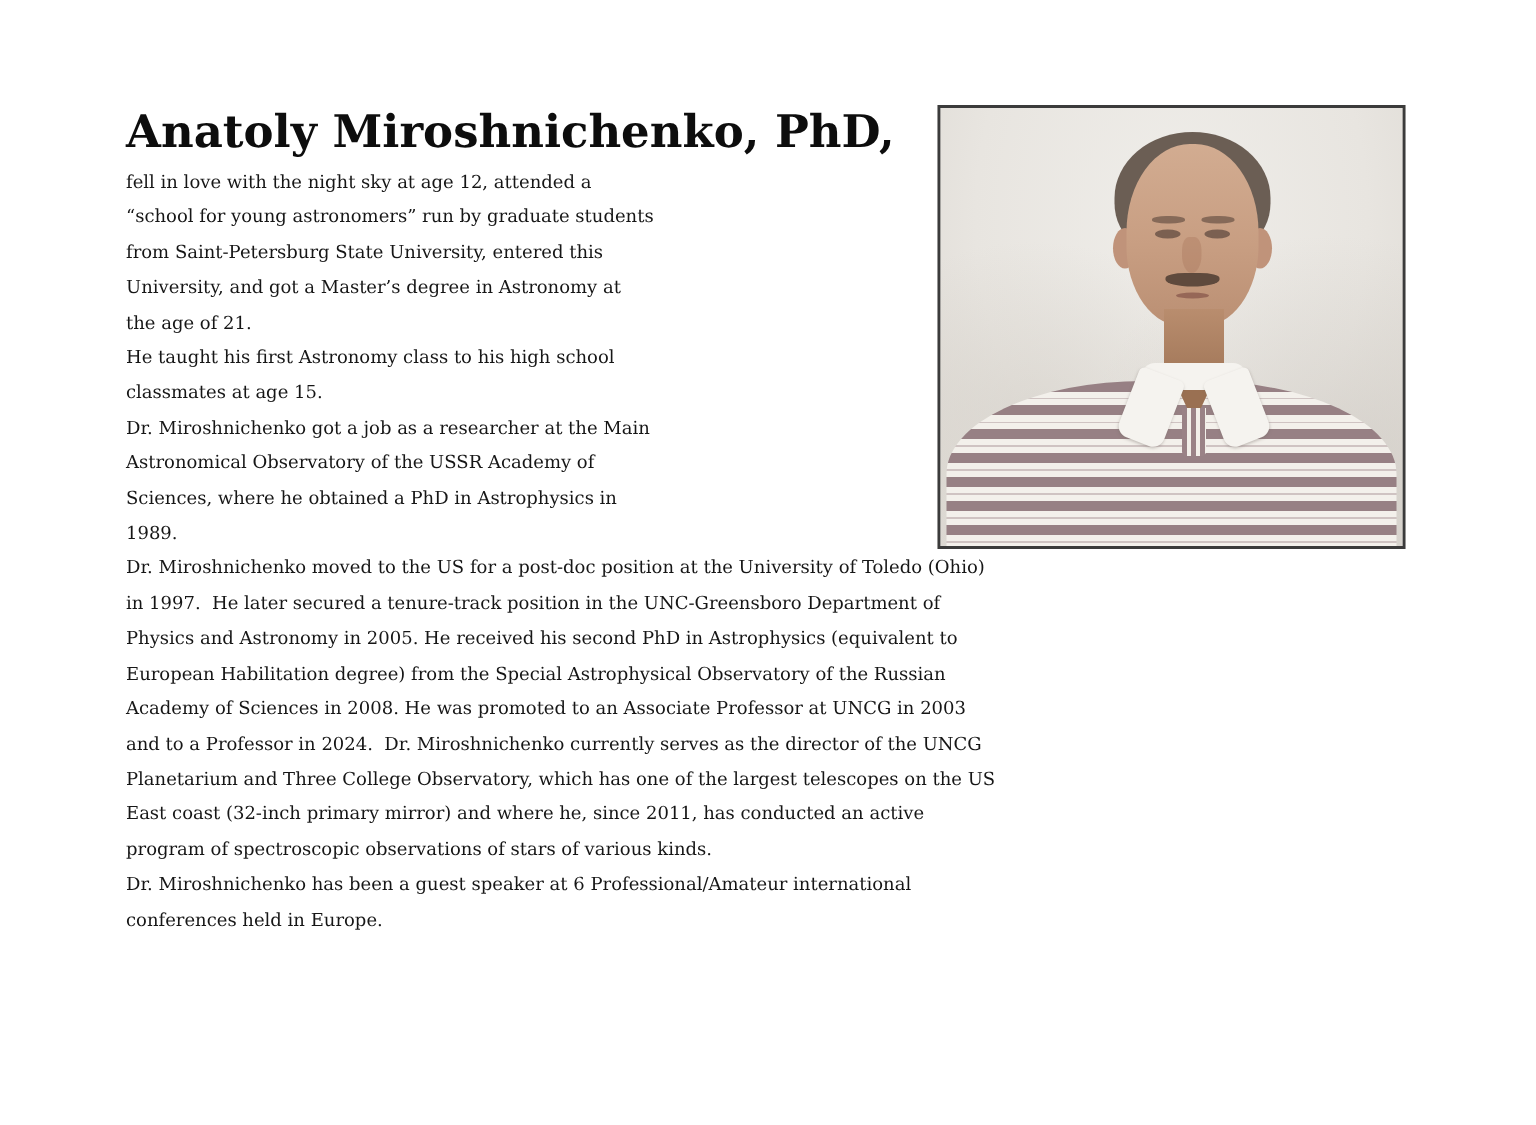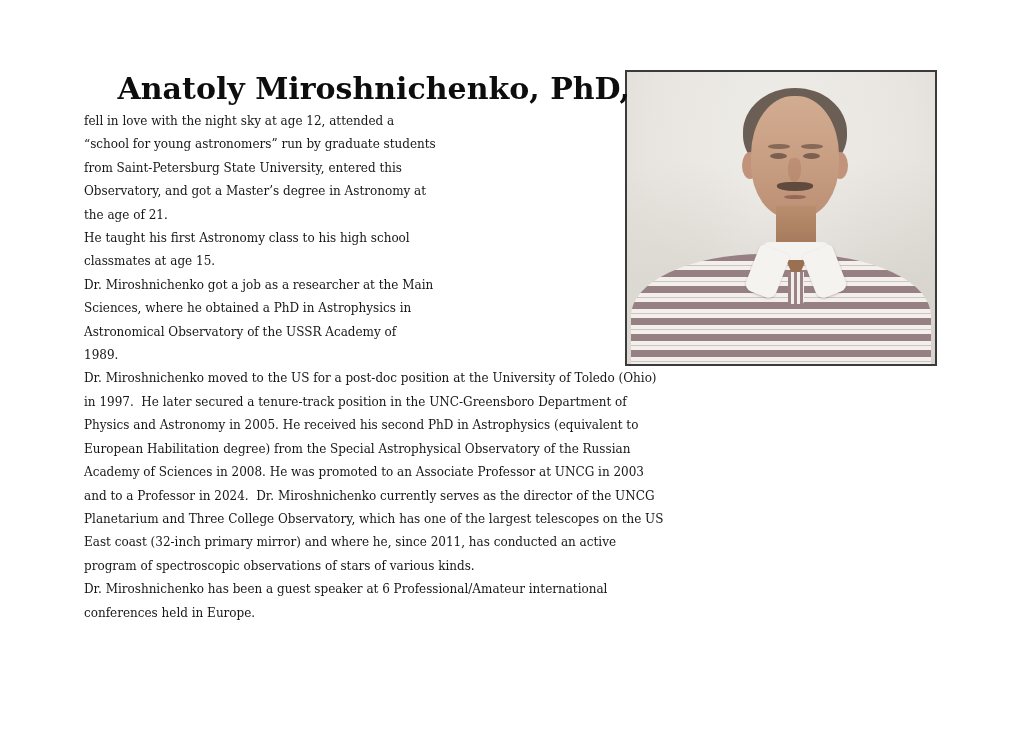--- a/index.html
+++ b/index.html
@@ -4,21 +4,21 @@
 <style>
   html, body { margin:0; padding:0; background:#ffffff; }
   .page {
     position:relative; width:1024px; height:750px;
     background:#ffffff; overflow:hidden;
     font-family:"DejaVu Serif", serif; color:#161616;
   }
   .content { position:absolute; left:84px; top:70px; }
   .heading {
     margin:0 0 2px 0; font-size:30px; font-weight:bold;
-    line-height:38px; white-space:pre; color:#0d0d0d;text-align:center;
+    line-height:38px; white-space:pre; color:#0d0d0d;
   }
   .text-line { font-size:12px; line-height:23.4px; white-space:pre; }
 
   
   .photo-frame {
     position:absolute; left:625px; top:70px; width:312px; height:296px;
     border:2px solid #3b3b3b; box-sizing:border-box; overflow:hidden;
     background:#e9e6e1;
   }
   .photo-frame * { position:absolute; }
@@ -99,27 +99,27 @@
     <div class="collar-flap left"></div>
     <div class="collar-flap right"></div>
   </div>
 
   <div class="content">
     <h1 class="heading">Anatoly Miroshnichenko, PhD,</h1>
     <div class="intro-text">
         <div class="text-line">fell in love with the night sky at age 12, attended a</div>
         <div class="text-line">“school for young astronomers” run by graduate students</div>
         <div class="text-line">from Saint-Petersburg State University, entered this</div>
-        <div class="text-line">Observatory, and got a Master’s degree in Astronomy at</div>
+        <div class="text-line">University, and got a Master’s degree in Astronomy at</div>
         <div class="text-line">the age of 21.</div>
         <div class="text-line">He taught his first Astronomy class to his high school</div>
         <div class="text-line">classmates at age 15.</div>
         <div class="text-line">Dr. Miroshnichenko got a job as a researcher at the Main</div>
+        <div class="text-line">Astronomical Observatory of the USSR Academy of</div>
         <div class="text-line">Sciences, where he obtained a PhD in Astrophysics in</div>
-        <div class="text-line">Astronomical Observatory of the USSR Academy of</div>
         <div class="text-line">1989.</div>
       </div>
     <div class="career-text">
         <div class="text-line">Dr. Miroshnichenko moved to the US for a post-doc position at the University of Toledo (Ohio)</div>
         <div class="text-line">in 1997.  He later secured a tenure-track position in the UNC-Greensboro Department of</div>
         <div class="text-line">Physics and Astronomy in 2005. He received his second PhD in Astrophysics (equivalent to</div>
         <div class="text-line">European Habilitation degree) from the Special Astrophysical Observatory of the Russian</div>
         <div class="text-line">Academy of Sciences in 2008. He was promoted to an Associate Professor at UNCG in 2003</div>
         <div class="text-line">and to a Professor in 2024.  Dr. Miroshnichenko currently serves as the director of the UNCG</div>
         <div class="text-line">Planetarium and Three College Observatory, which has one of the largest telescopes on the US</div>

